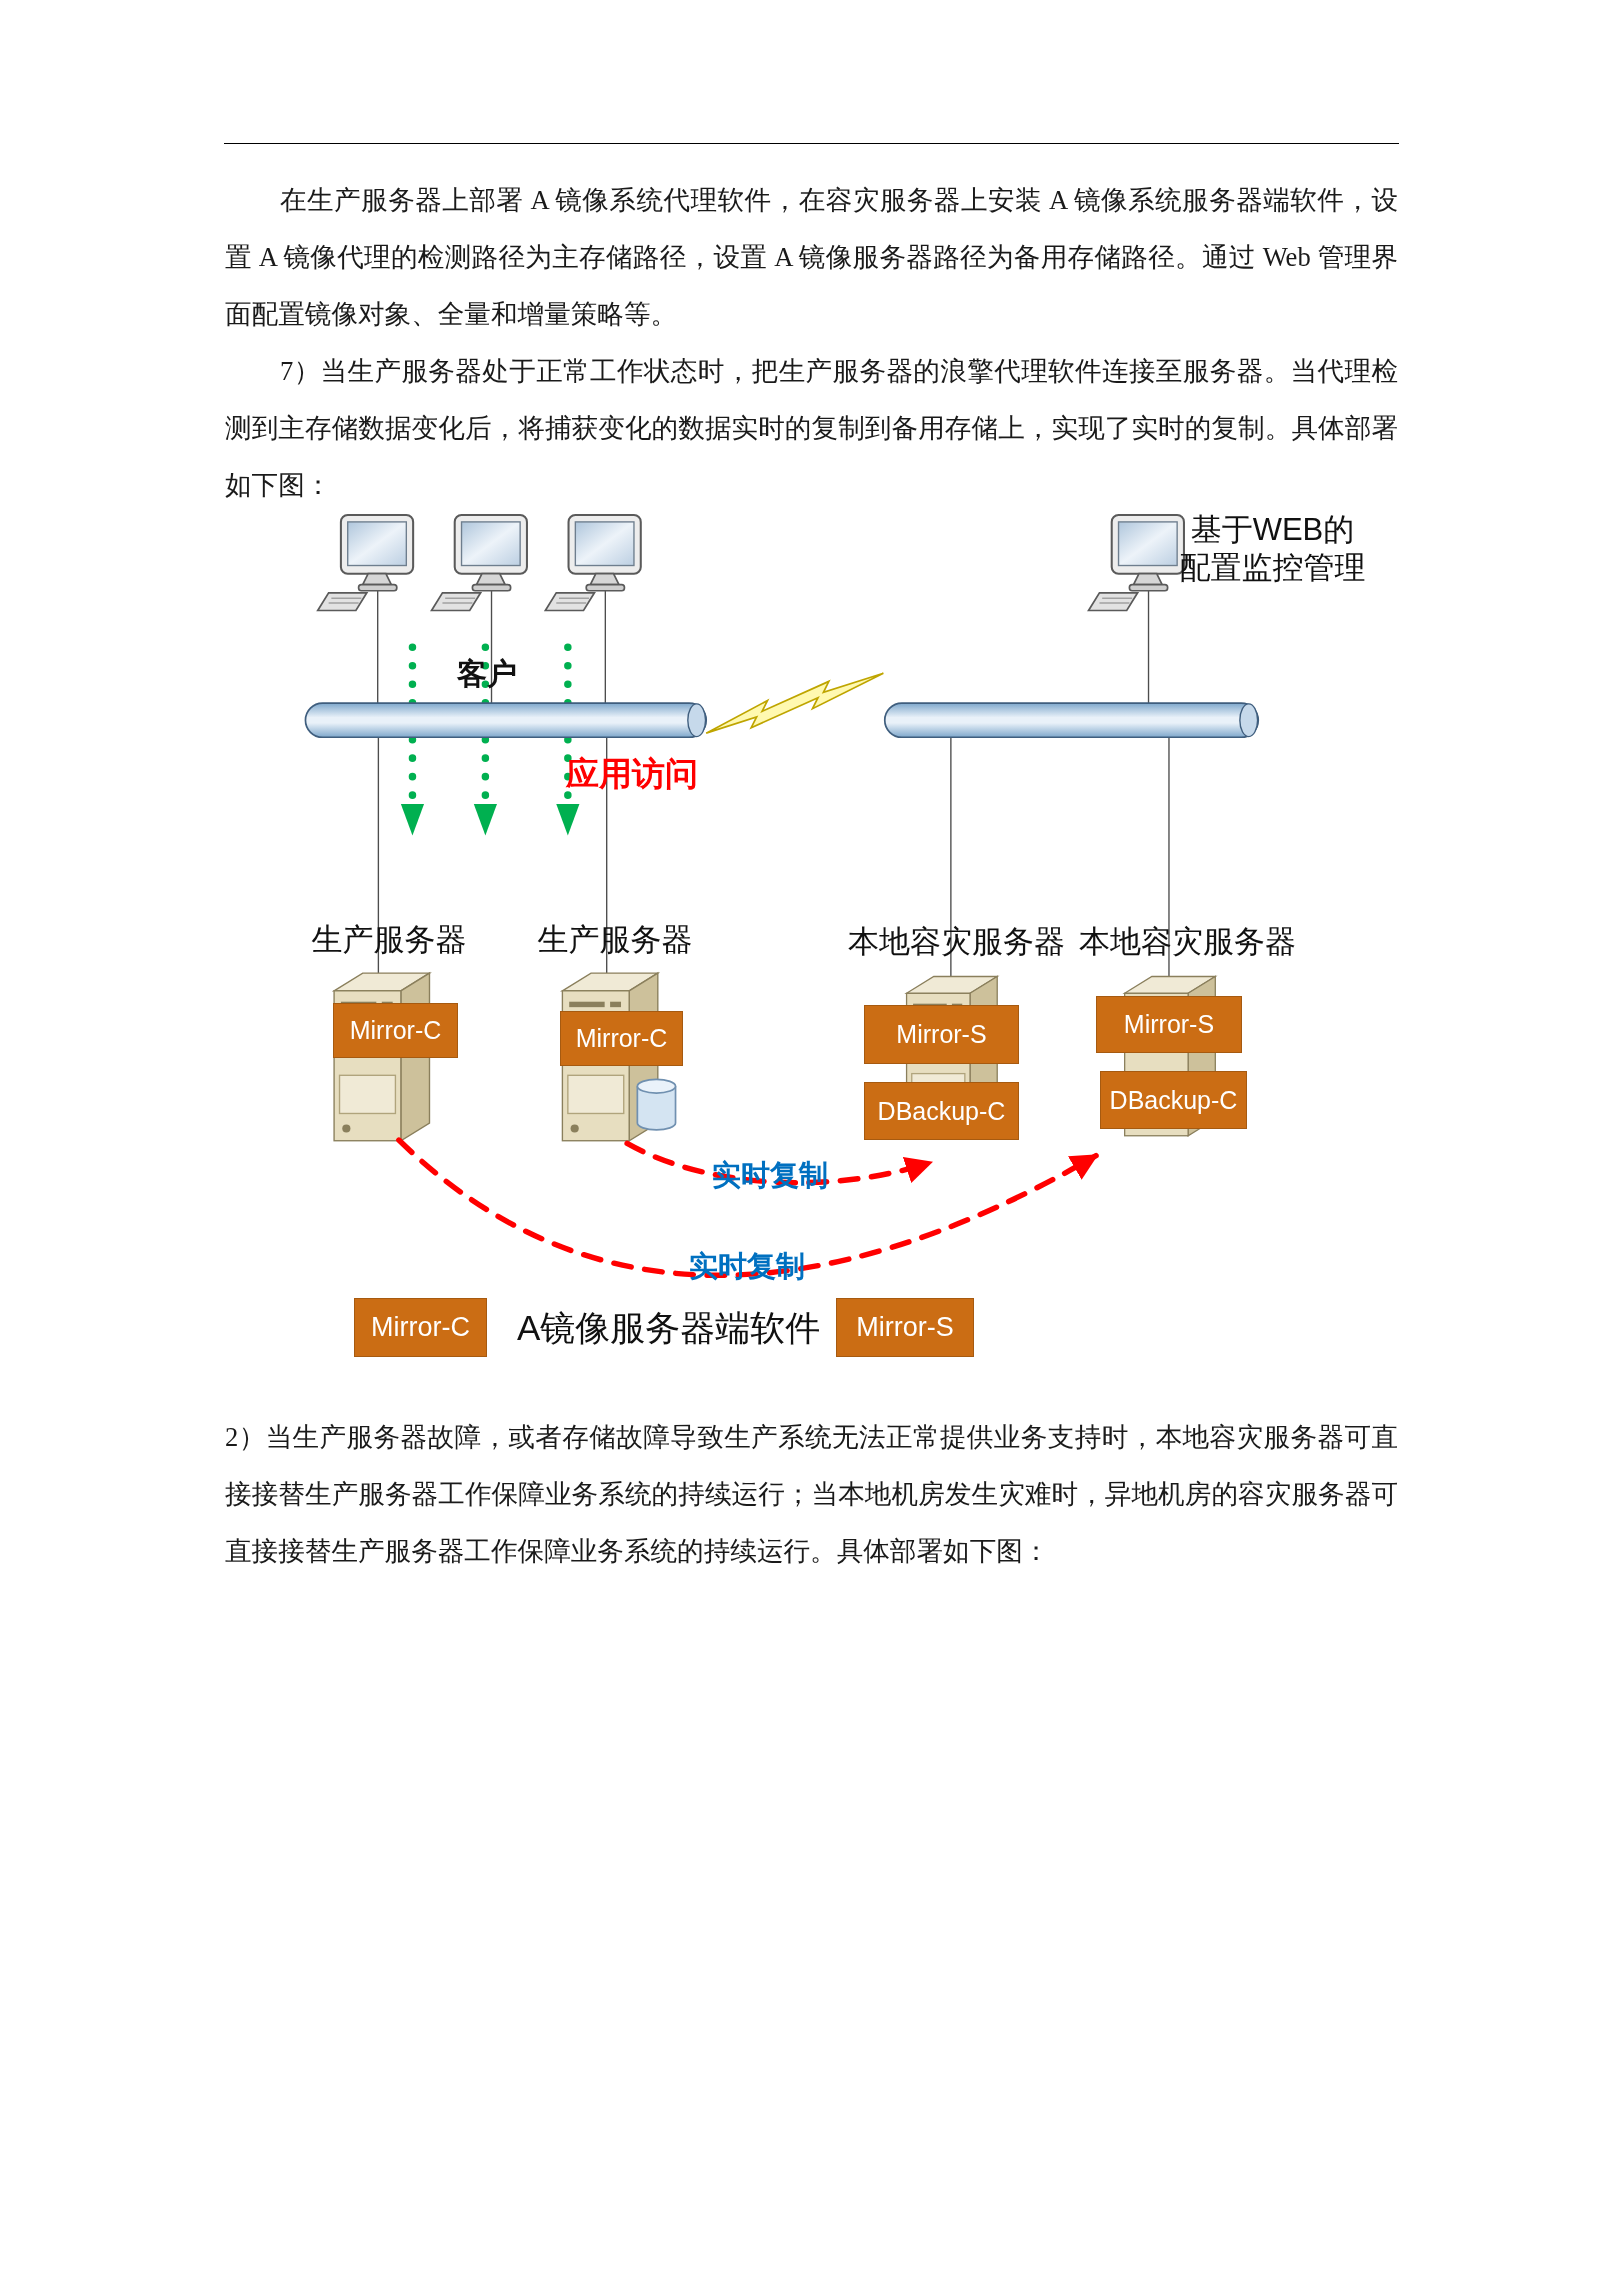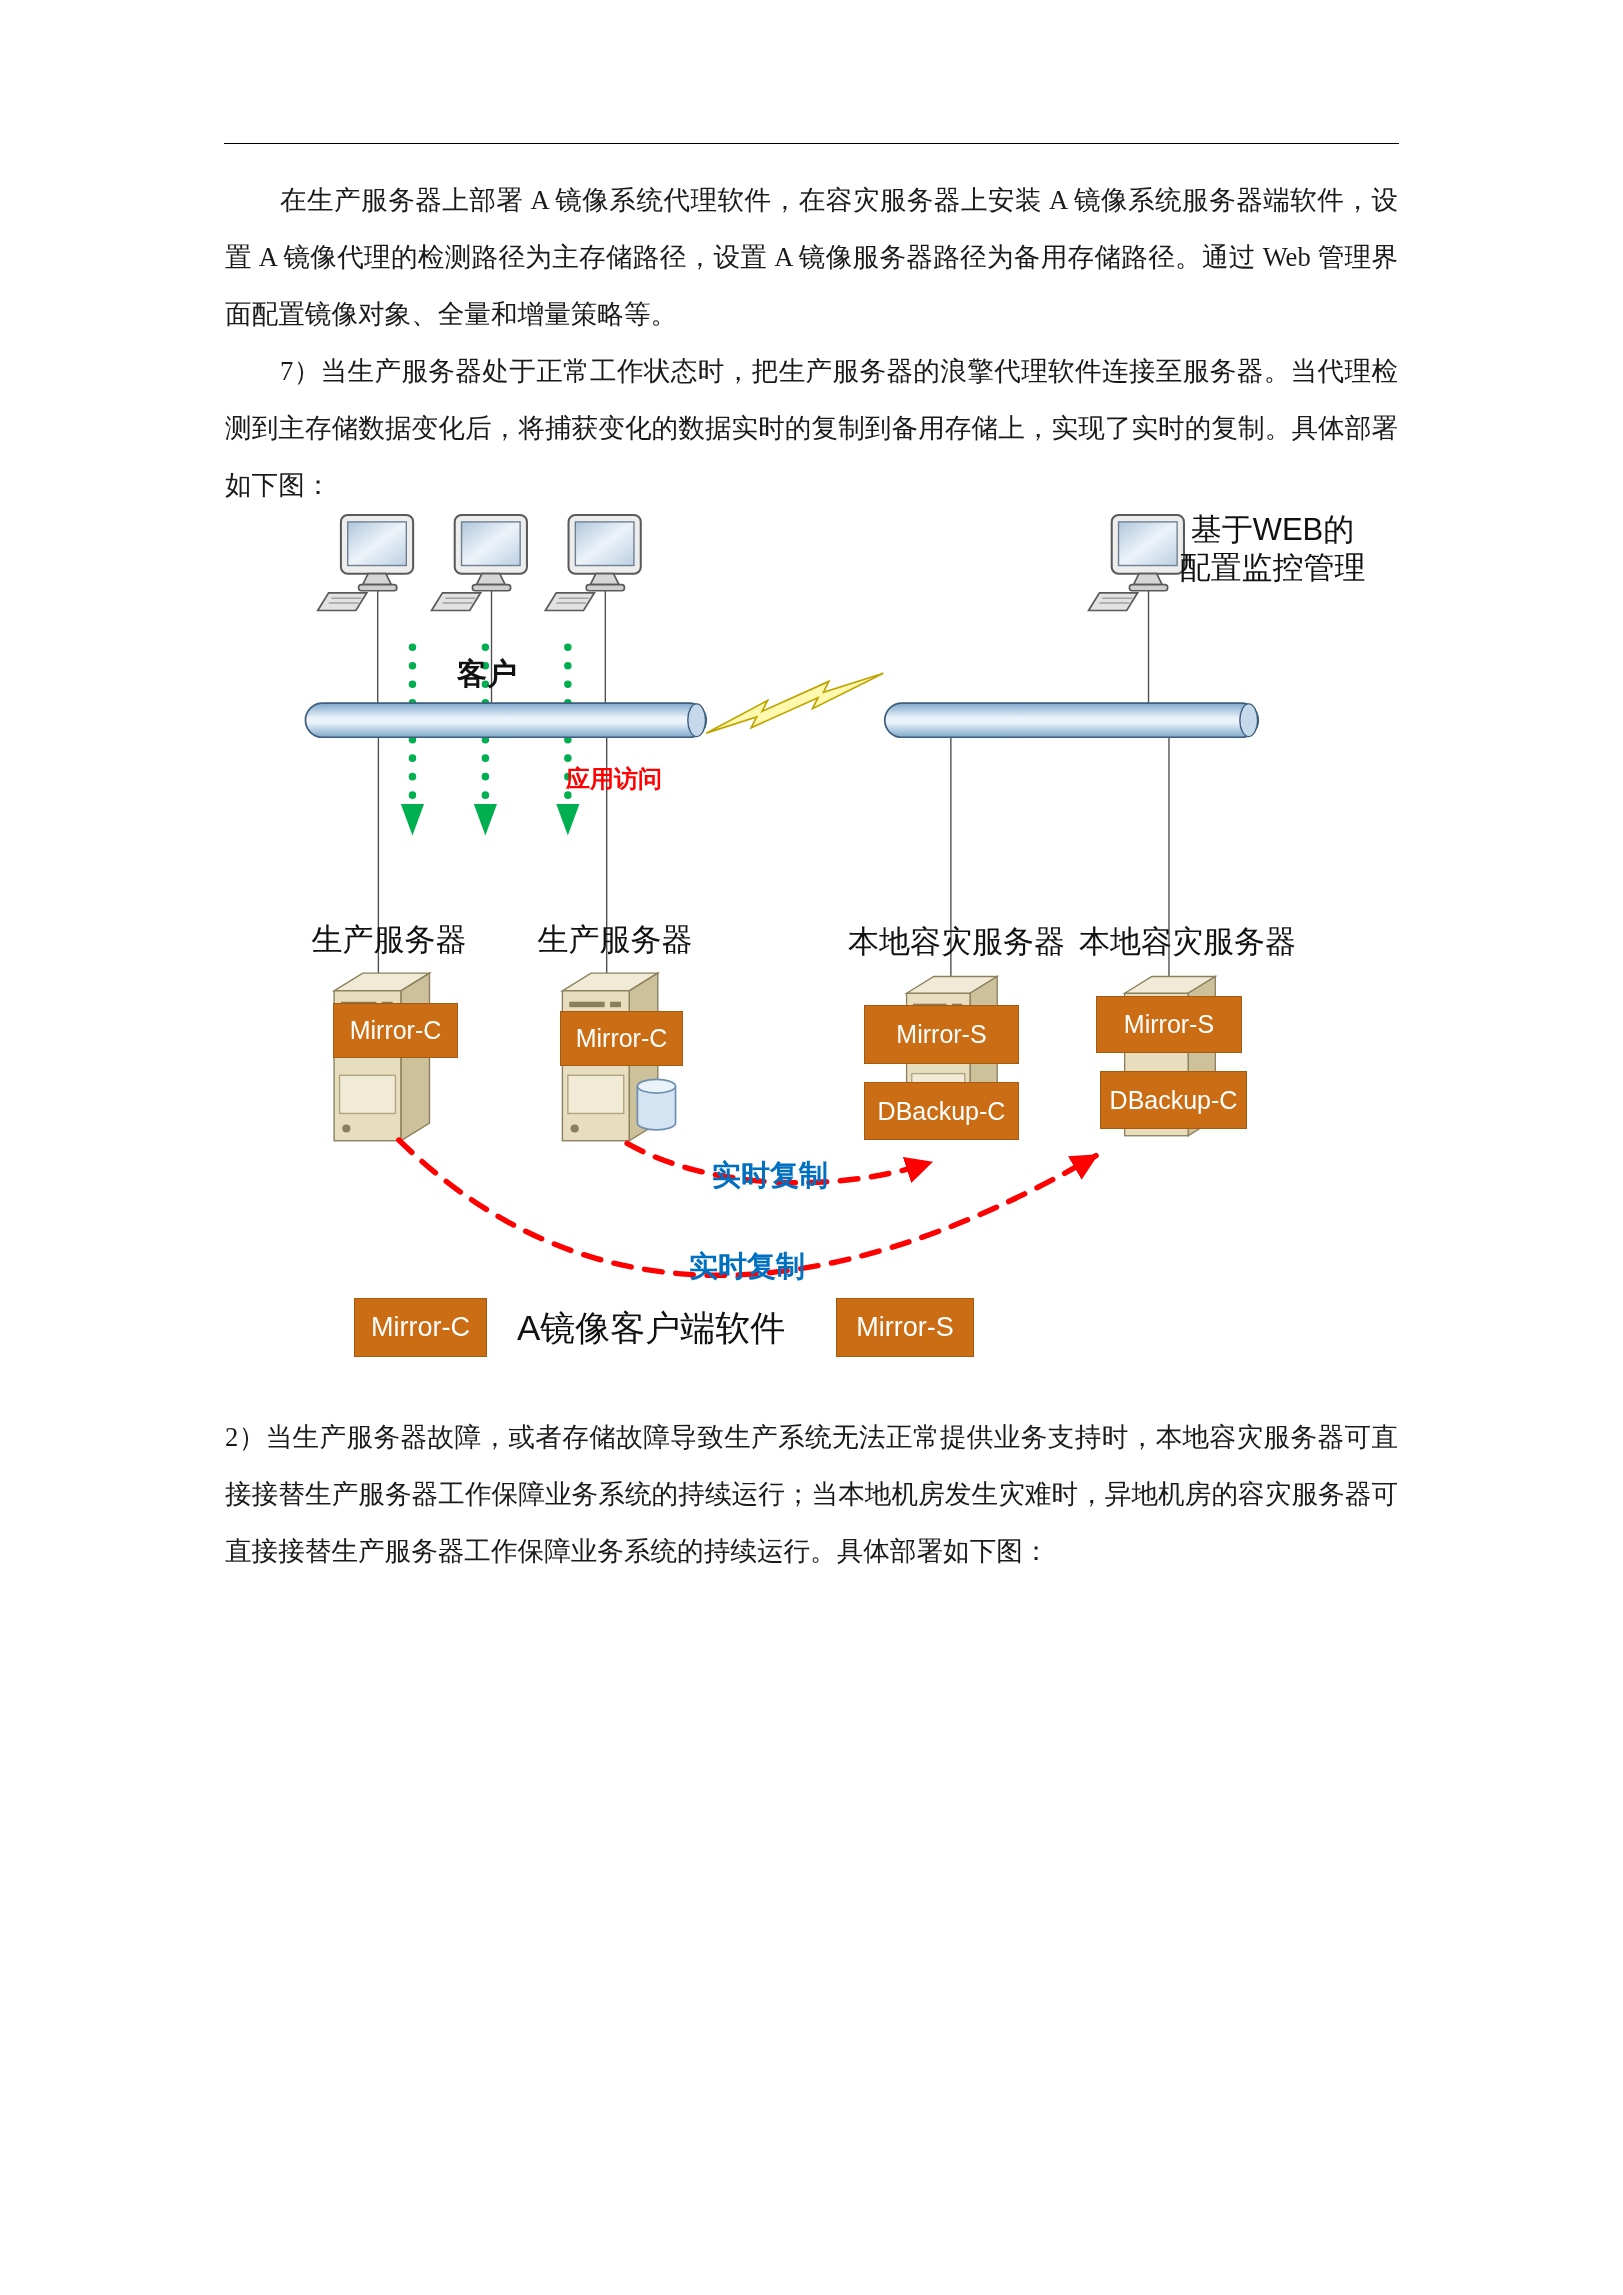--- a/index.html
+++ b/index.html
@@ -44,21 +44,21 @@
   .diagram-svg { position: absolute; left: 0; top: 0; width: 1173px; height: 886px; }
 
   .dlabel {
     position: absolute;
     font-family: "Liberation Sans", "DejaVu Sans", sans-serif;
     color: #111111;
     white-space: nowrap;
   }
   .lbl-client   { left: 232px;  top: 158px; font-size: 30px; font-weight: bold; }
   .lbl-web      { left: 935px; top: 15px;  width: 225px; text-align: center; font-size: 31px; line-height: 38px; white-space: normal; }
-  .lbl-appaccess{ left: 341px;  top: 267px; font-size: 24px; font-weight: bold; color: #FF0000; font-family: Liberation Serif, serif; }
+  .lbl-appaccess{ left: 341px;  top: 256px; font-size: 33px; font-weight: bold; color: #FF0000; font-family: Liberation Serif, serif; }
   .lbl-prod1    { left: 82px;  top: 423px; width: 164px; text-align: center; font-size: 31px; }
   .lbl-prod2    { left: 308px;  top: 423px; width: 164px; text-align: center; font-size: 31px; }
   .lbl-dr1      { left: 617px;  top: 425px; width: 229px; text-align: center; font-size: 31px; }
   .lbl-dr2      { left: 848px; top: 425px; width: 229px; text-align: center; font-size: 31px; }
   .lbl-rt1      { left: 487px;  top: 660px;  font-size: 29px; font-weight: bold; color: #0070C0; }
   .lbl-rt2      { left: 464px;  top: 751px; font-size: 29px; font-weight: bold; color: #0070C0; }
   .lbl-legend-c { left: 292px;  top: 802px; height: 59px; line-height: 59px; font-size: 35px; }
   .lbl-legend-s { left: 779px; top: 802px; height: 59px; line-height: 59px; font-size: 35px; }
 
   .obox {
@@ -204,21 +204,21 @@
       <div class="obox box-mc2">Mirror-C</div>
       <div class="obox box-ms1">Mirror-S</div>
       <div class="obox box-ms2">Mirror-S</div>
       <div class="obox box-db1">DBackup-C</div>
       <div class="obox box-db2">DBackup-C</div>
 
       <div class="dlabel lbl-rt1">实时复制</div>
       <div class="dlabel lbl-rt2">实时复制</div>
 
       <div class="obox box-legend-c">Mirror-C</div>
-      <div class="dlabel lbl-legend-c">A镜像客户端软件</div>
+      <div class="dlabel lbl-legend-c">A镜像服务器端软件</div>
       <div class="obox box-legend-s">Mirror-S</div>
 
     </div>
 
     <p class="body-text after-diagram">2）当生产服务器故障，或者存储故障导致生产系统无法正常提供业务支持时，本地容灾服务器可直接接替生产服务器工作保障业务系统的持续运行；当本地机房发生灾难时，异地机房的容灾服务器可直接接替生产服务器工作保障业务系统的持续运行。具体部署如下图：</p>
 
   </div>
 </div>
 
 

